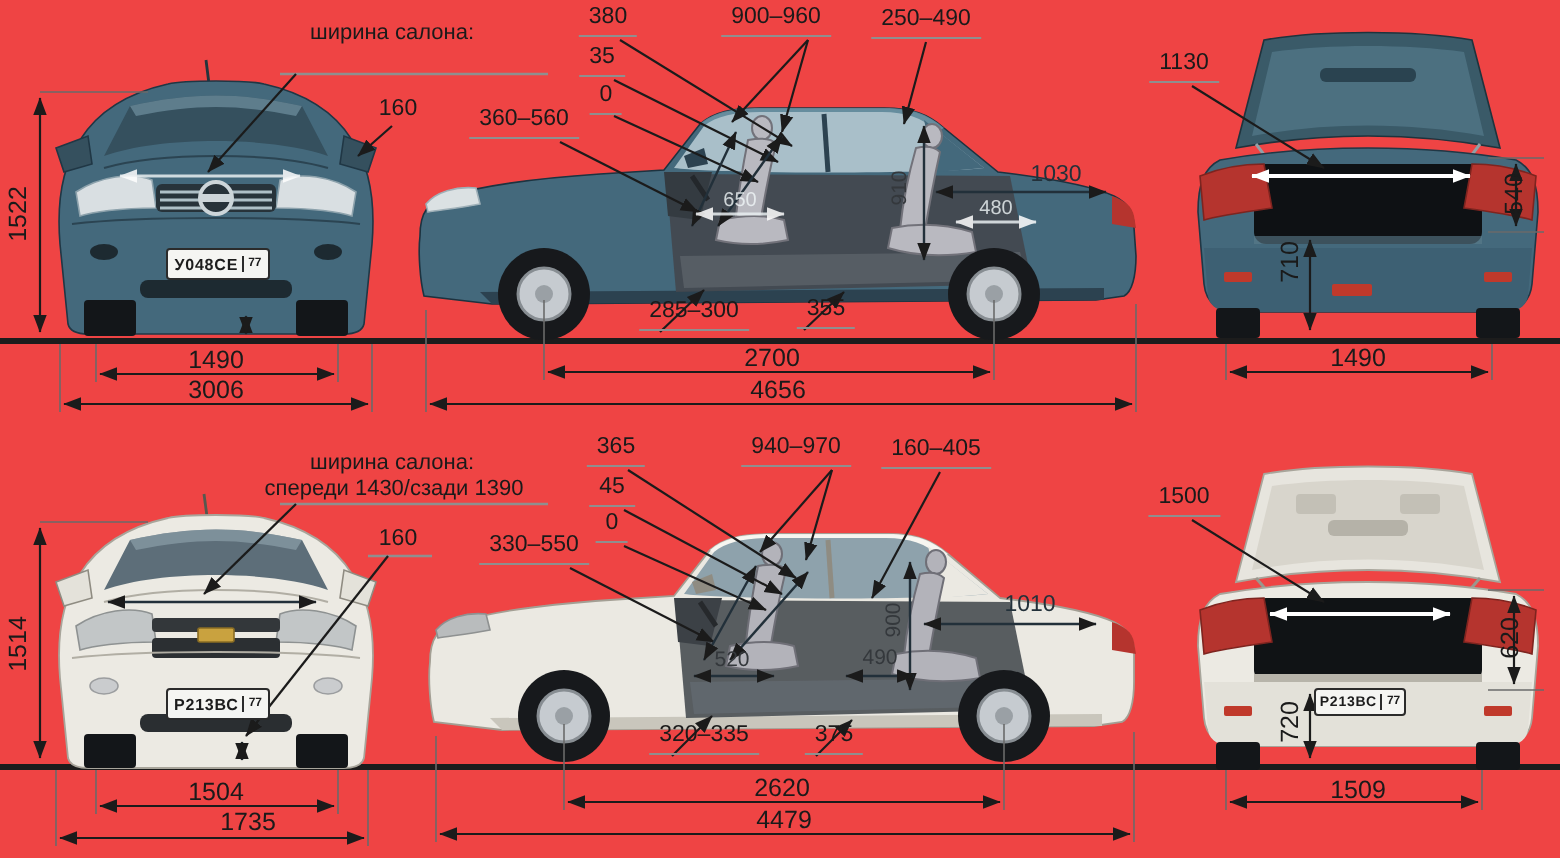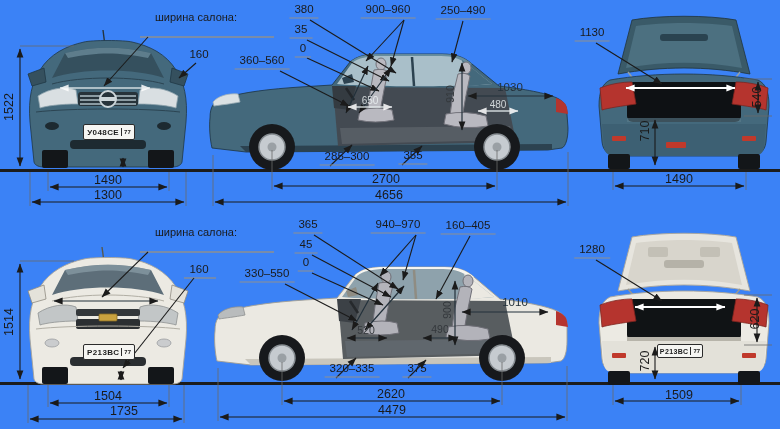--- a/index.html
+++ b/index.html
@@ -1,16 +1,16 @@
 <!DOCTYPE html>
 <html><head>
 <meta charset="utf-8">
 <style>
   html,body{margin:0;padding:0;background:#ffffff;}
-  .stage{position:relative;width:780px;height:429px;background:#3b82f6;overflow:hidden;
+  .stage{position:relative;width:780px;height:429px;background:#ef4444;overflow:hidden;
          font-family:"Liberation Sans",sans-serif;color:#1a1a1a;}
   .stage svg{position:absolute;left:0;top:0;}
   .lbl{position:absolute;white-space:nowrap;line-height:1;}
   .c{transform:translate(-50%,-50%);}
   .rot{transform:translate(-50%,-50%) rotate(-90deg);}
   .dimnum{font-size:12.5px;font-weight:400;}
   .co{font-size:11.5px;}
   .u{border-bottom:1.4px solid #8f8f8f;padding:0 5px 2.5px;}
   .note{font-size:11px;}
   .faint{font-size:10px;color:rgba(240,246,248,.8);}
@@ -286,48 +286,49 @@
     <line class="ext" x1="613" y1="385" x2="613" y2="405"></line>
     <line class="ext" x1="741" y1="385" x2="741" y2="405"></line>
     <line class="dim" x1="615" y1="401" x2="739" y2="401"></line>
   </g>
 </svg>
 
 <div class="lbl rot dimnum" style="left:9px;top:107px">1522</div>
 <div class="lbl c note" style="left:196px;top:17px">ширина салона:</div>
 <div class="lbl c co" style="left:199px;top:55px">160</div>
 <div class="lbl c dimnum" style="left:108px;top:180px">1490</div>
-<div class="lbl c dimnum" style="left:108px;top:195px">1300</div>
+<div class="lbl c dimnum" style="left:108px;top:195px">3006</div>
 <div class="plate" style="left:83px;top:124px;width:50px;height:14px">
   <span class="pnum">У048СЕ</span>
   <span class="preg">77</span>
 </div>
 
 <div class="lbl c co u" style="left:304px;top:11px">380</div>
 <div class="lbl c co u" style="left:301px;top:31px">35</div>
 <div class="lbl c co u" style="left:303px;top:50px">0</div>
 <div class="lbl c co u" style="left:262px;top:62px">360–560</div>
 <div class="lbl c co u" style="left:388px;top:11px">900–960</div>
 <div class="lbl c co u" style="left:463px;top:12px">250–490</div>
 <div class="lbl c co u" style="left:347px;top:158px">285–300</div>
 <div class="lbl c co u" style="left:413px;top:157px">355</div>
 <div class="lbl c faint" style="left:370px;top:101px">650</div>
 <div class="lbl c faint" style="left:498px;top:105px">480</div>
 <div class="lbl rot seatnum" style="left:450px;top:94px">910</div>
-<div class="lbl c co" style="left:510px;top:88px;color:#23313a">1030</div>
+<div class="lbl c co" style="left:528px;top:88px;color:#23313a">1030</div>
 <div class="lbl c dimnum" style="left:386px;top:179px">2700</div>
 <div class="lbl c dimnum" style="left:389px;top:195px">4656</div>
 
 <div class="lbl c co u" style="left:592px;top:34px">1130</div>
 <div class="lbl rot dimnum" style="left:757px;top:97px">540</div>
 <div class="lbl rot dimnum" style="left:645px;top:131px">710</div>
 <div class="lbl c dimnum" style="left:679px;top:179px">1490</div>
 
 <div class="lbl rot dimnum" style="left:9px;top:322px">1514</div>
 <div class="lbl c note" style="left:196px;top:232px">ширина салона:</div>
+<div class="lbl c note" style="left:197px;top:245px">спереди 1430/сзади 1390</div>
 <div class="lbl c co" style="left:199px;top:270px">160</div>
 <div class="lbl c dimnum" style="left:108px;top:396px">1504</div>
 <div class="lbl c dimnum" style="left:124px;top:411px">1735</div>
 <div class="plate" style="left:83px;top:344px;width:50px;height:14px">
   <span class="pnum">Р213ВС</span>
   <span class="preg">77</span>
 </div>
 
 <div class="lbl c co u" style="left:308px;top:226px">365</div>
 <div class="lbl c co u" style="left:306px;top:246px">45</div>
@@ -337,21 +338,21 @@
 <div class="lbl c co u" style="left:468px;top:227px">160–405</div>
 <div class="lbl c co u" style="left:352px;top:370px">320–335</div>
 <div class="lbl c co u" style="left:417px;top:370px">375</div>
 <div class="lbl c seatnum" style="left:366px;top:330px">520</div>
 <div class="lbl c seatnum" style="left:440px;top:329px">490</div>
 <div class="lbl rot seatnum" style="left:447px;top:310px">900</div>
 <div class="lbl c co" style="left:515px;top:303px;color:#23313a">1010</div>
 <div class="lbl c dimnum" style="left:391px;top:394px">2620</div>
 <div class="lbl c dimnum" style="left:392px;top:410px">4479</div>
 
-<div class="lbl c co u" style="left:592px;top:251px">1280</div>
+<div class="lbl c co u" style="left:592px;top:251px">1500</div>
 <div class="lbl rot dimnum" style="left:755px;top:319px">620</div>
 <div class="lbl rot dimnum" style="left:645px;top:361px">720</div>
 <div class="lbl c dimnum" style="left:679px;top:395px">1509</div>
 <div class="plate" style="left:657px;top:344px;width:44px;height:12px">
   <span class="pnum" style="font-size:7px">Р213ВС</span>
   <span class="preg">77</span>
 </div>
 
 </div>
 

